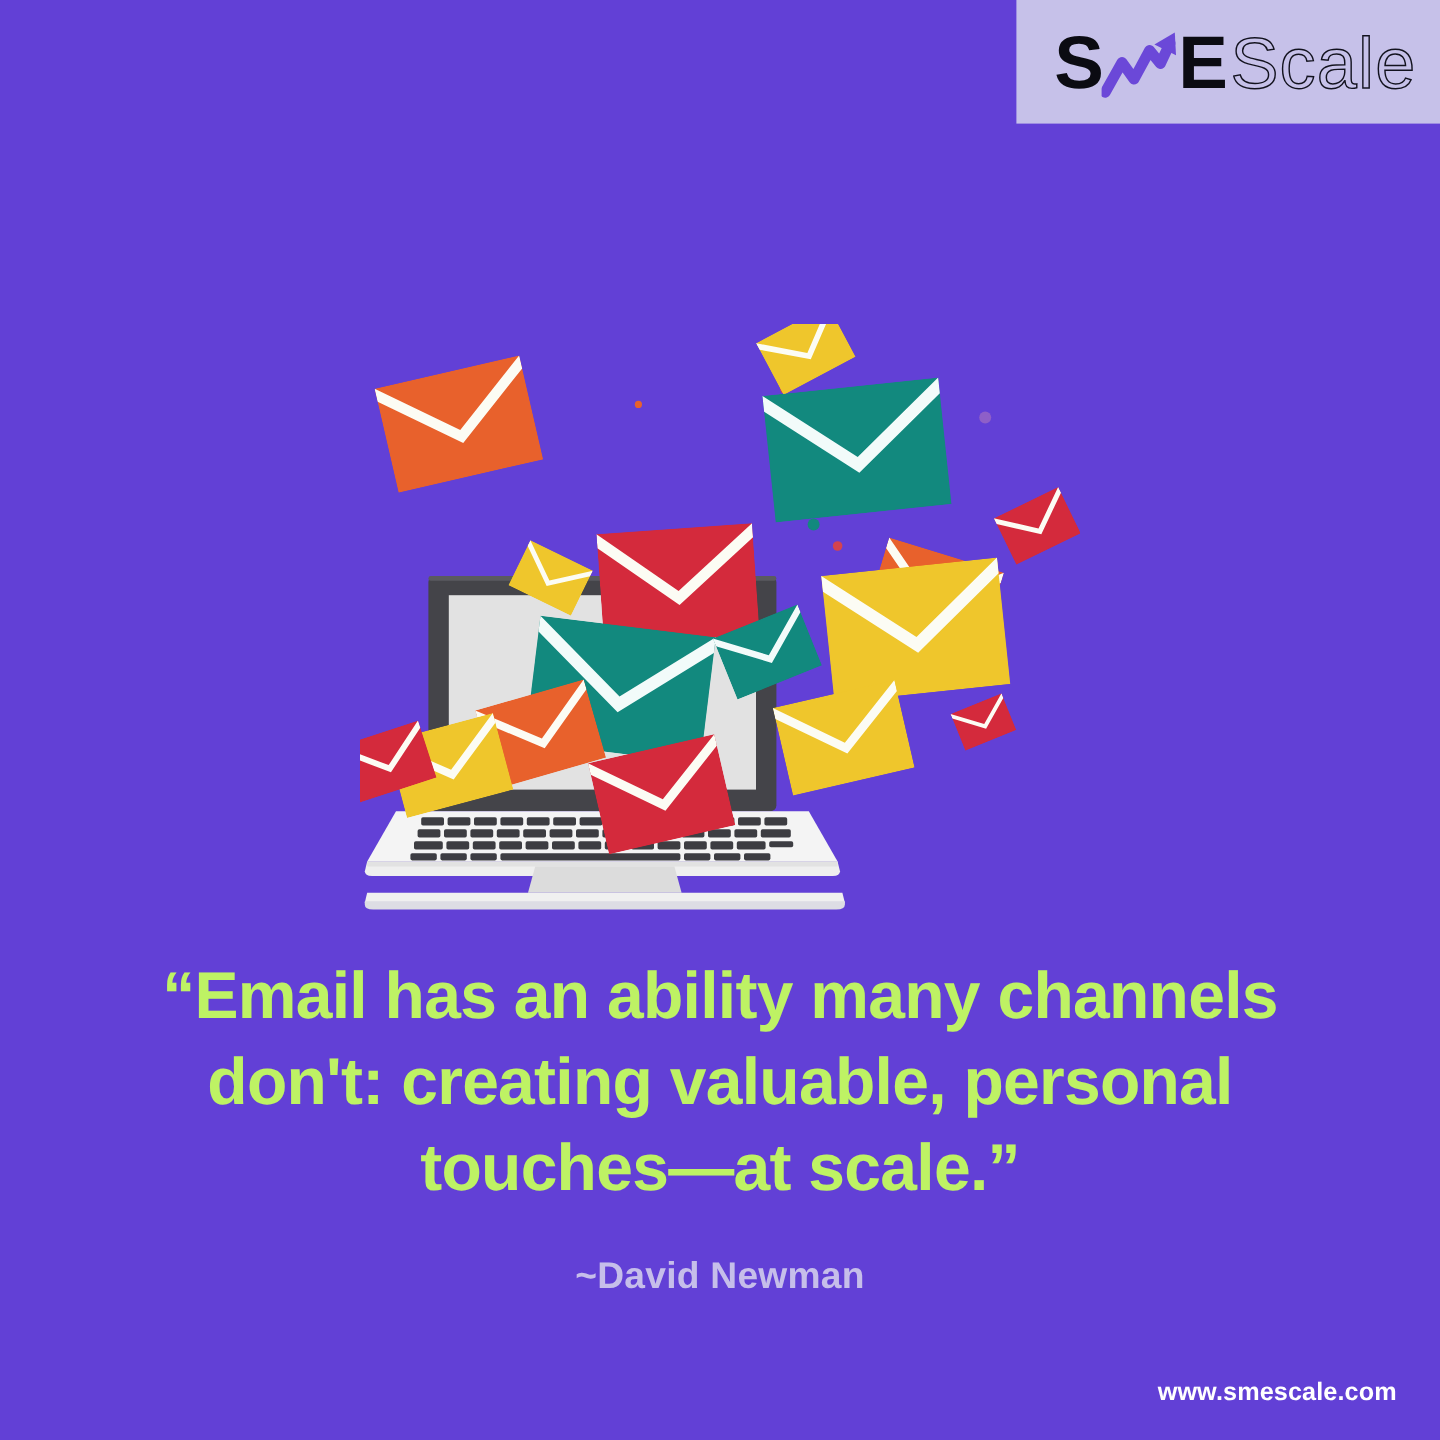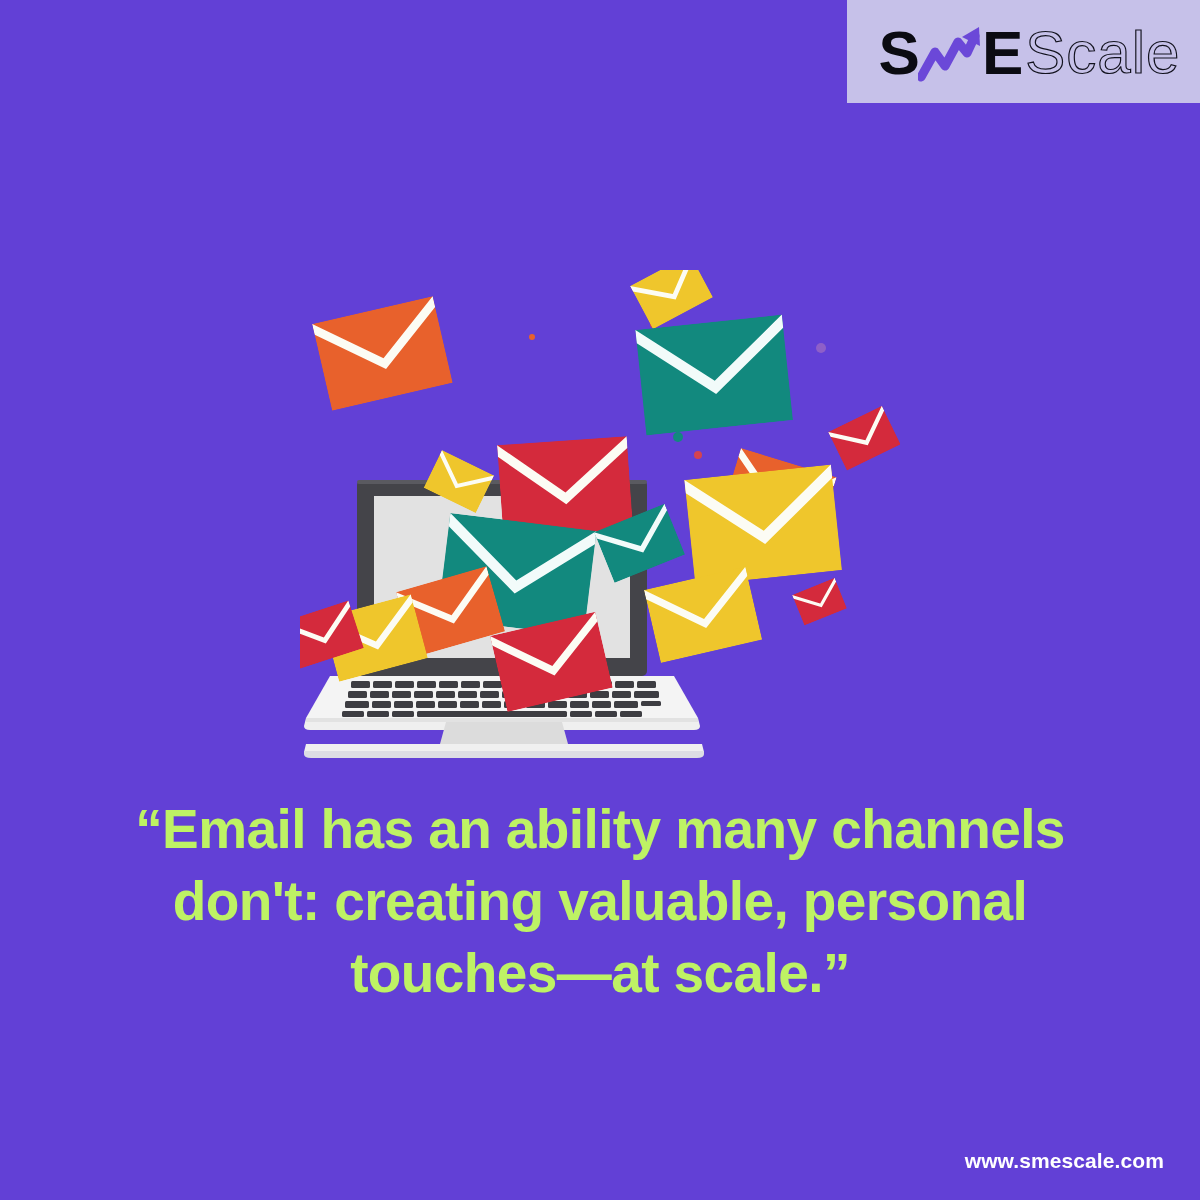--- a/index.html
+++ b/index.html
@@ -313,19 +313,20 @@
         <g transform="translate(-18,352) rotate(-18)" color="#D42A3C">
           <use href="#env" width="70" height="50"></use>
         </g>
 
       </g>
     </svg>
   </div>
 
   <div id="quote-block">
     <p id="quote-text">“Email has an ability many channels don't: creating valuable, personal touches—at scale.”</p>
+    <div id="quote-author">~David Newman</div>
   </div>
 
   <div id="footer">
     <div class="footer-line">www.smescale.com</div>
   </div>
 
 </div>
 
 </body></html>

